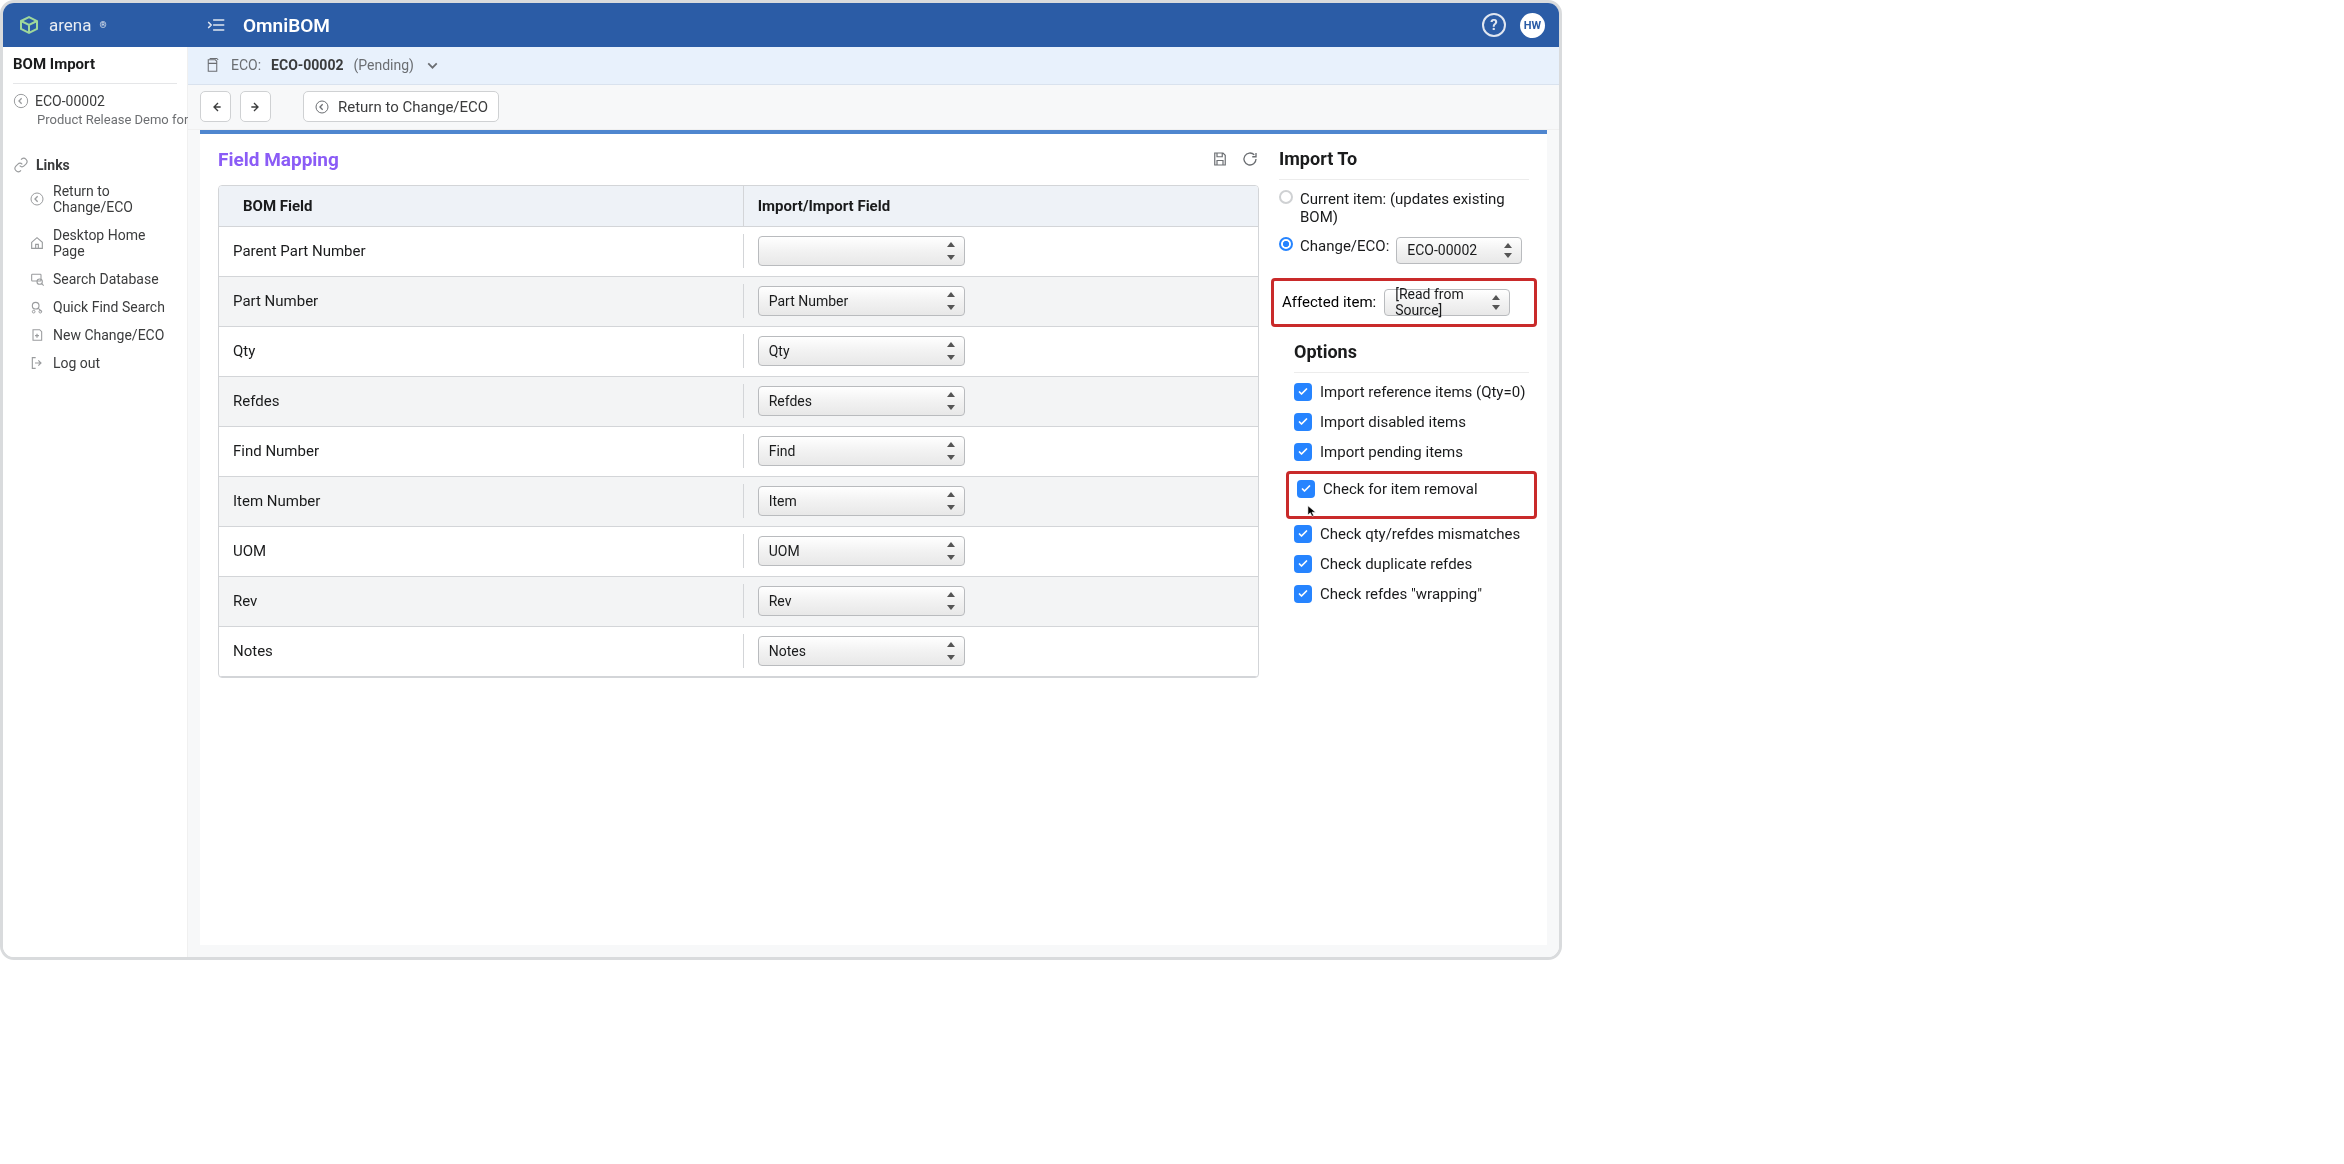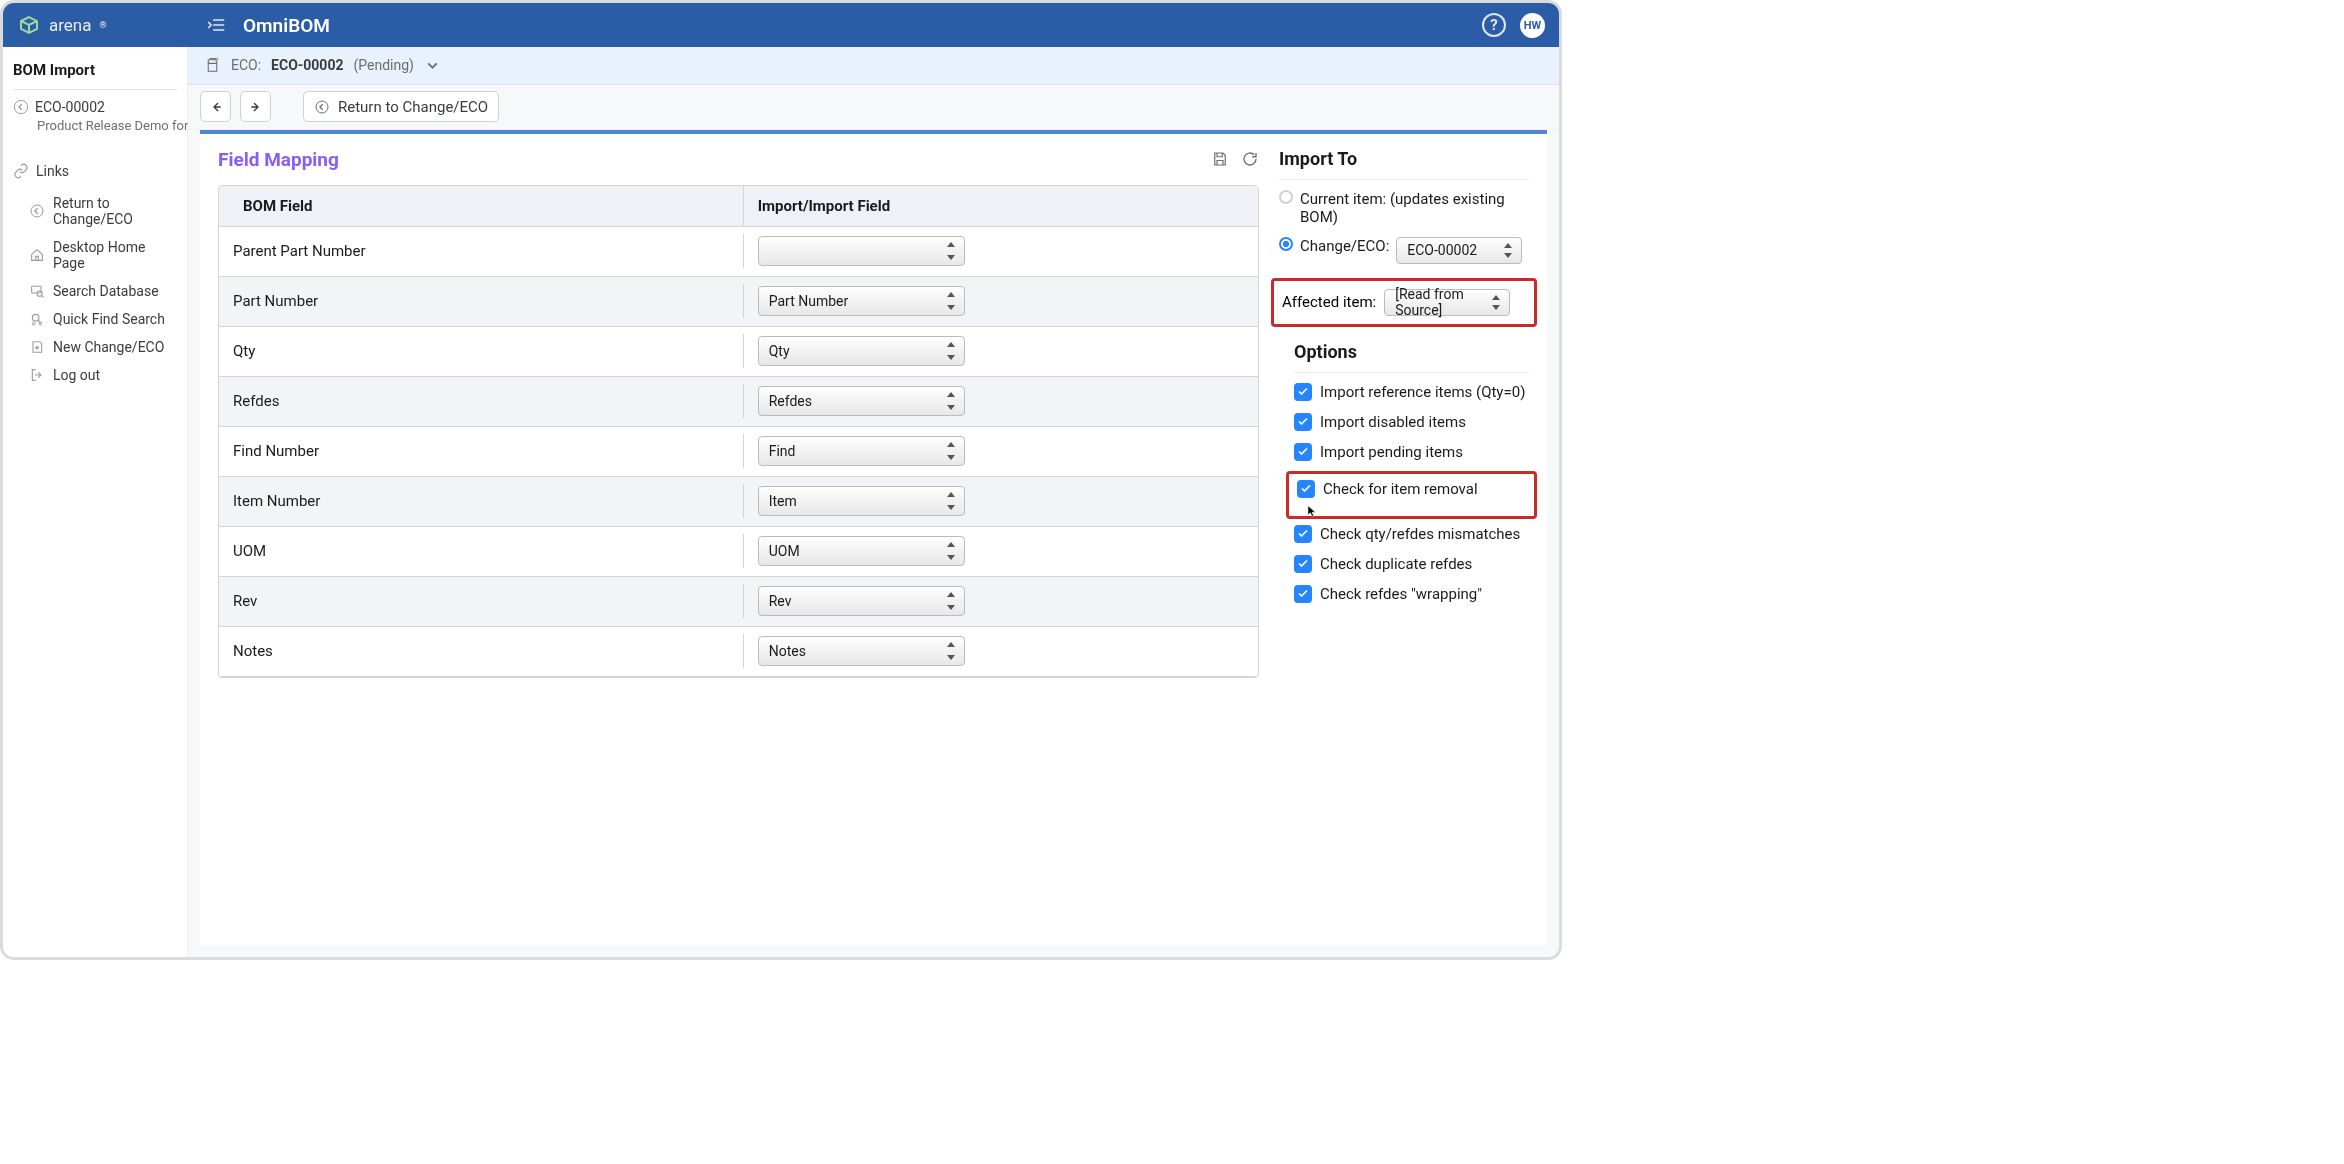--- a/index.html
+++ b/index.html
@@ -30,27 +30,27 @@
 .menu-icon{margin-left:2px;}
 .app-title{font-size:19px;font-weight:600;color:white;}
 .top-right{margin-left:auto;display:flex;align-items:center;gap:14px;}
 .help-icon{width:24px;height:24px;border:2px solid #e0e6f0;border-radius:50%;display:flex;align-items:center;justify-content:center;color:#e0e6f0;font-size:15px;font-weight:700;}
 .avatar{width:25px;height:25px;background:white;color:#2b5ca6;border-radius:50%;display:flex;align-items:center;justify-content:center;font-size:11px;font-weight:700;}
 
 
 .body{display:flex;height:calc(100% - 44px);}
 
 
-.sidebar{width:185px;background:white;padding:14px 10px;border-right:1px solid #f0f0f0;}
+.sidebar{width:185px;background:white;padding:8px 10px;border-right:1px solid #f0f0f0;}
 .sidebar-title{font-size:15px;font-weight:700;color:#1a1b1c;margin-bottom:10px;}
 .sidebar-divider{border:none;border-top:1px solid #e5e6e8;margin:6px 0 9px;}
 .crumb{display:flex;align-items:center;gap:6px;color:#3b3c3d;font-size:14px;margin-bottom:3px;}
 .crumb-sub{margin-left:24px;color:#6d6f72;font-size:13px;white-space:nowrap;}
 .sidebar-section{margin-top:30px;}
-.sidebar-section-title{display:flex;align-items:center;gap:7px;color:#3b3c3d;font-size:14px;font-weight:400;margin-bottom:10px;}
+.sidebar-section-title{display:flex;align-items:center;gap:7px;color:#3b3c3d;font-size:14px;font-weight:700;margin-bottom:4px;}
 .sidebar-link{display:flex;align-items:center;gap:8px;color:#3b3c3d;font-size:14px;padding:6px 2px 6px 16px;cursor:pointer;}
 .side-ico{width:16px;height:16px;color:#6b6e72;flex-shrink:0;}
 
 
 .main{flex:1;display:flex;flex-direction:column;background:#f7f8f9;}
 
 
 .crumbbar{height:38px;background:var(--light-blue);border-bottom:1px solid #d9e2ee;display:flex;align-items:center;padding:0 16px;gap:10px;color:#3b3c3d;font-size:14px;}
 .crumbbar .muted{color:#6b6e72;}
 .crumbbar svg{width:17px;height:17px;color:#6b6e72;}

